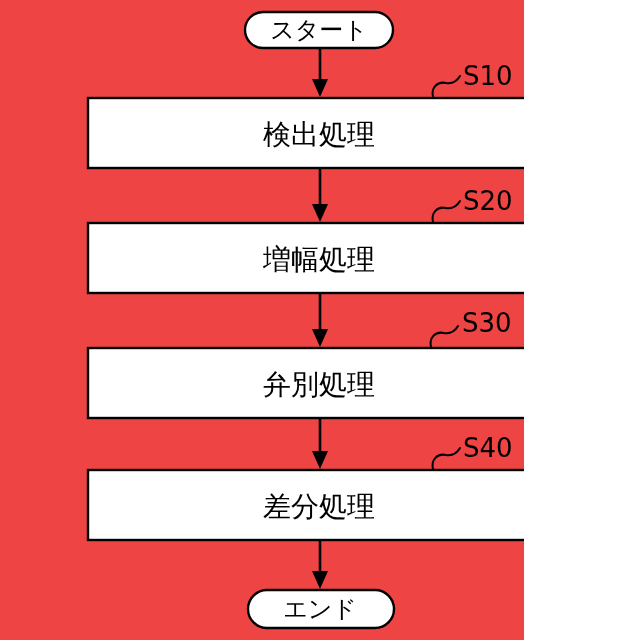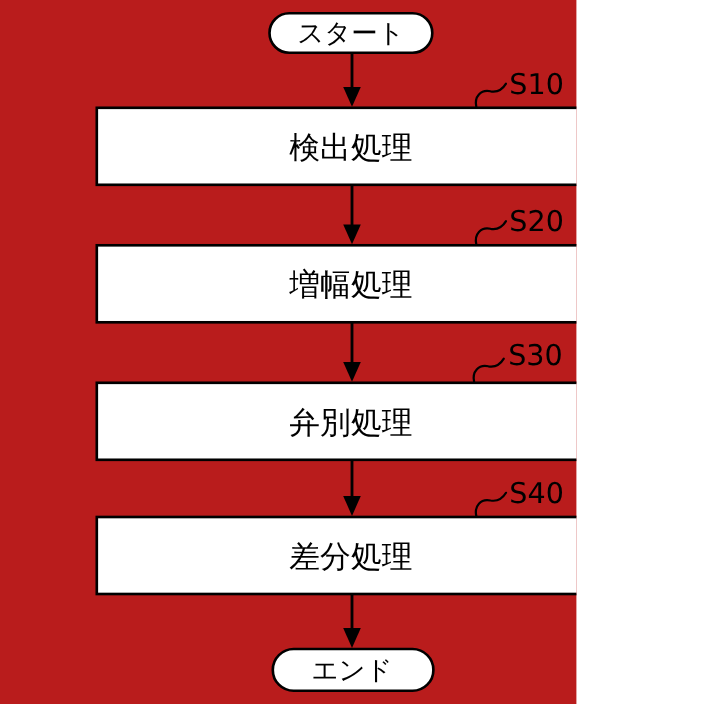--- a/index.html
+++ b/index.html
@@ -4,21 +4,21 @@
 <style>
   html, body {
     margin: 0;
     padding: 0;
     background: #ffffff;
   }
   .canvas {
     position: relative;
     width: 524px;
     height: 640px;
-    background: #b91c1c;
+    background: #ef4444;
     overflow: hidden;
   }
   svg {
     display: block;
   }
   .shape {
     fill: #ffffff;
     stroke: #000000;
     stroke-width: 2.4;
   }

